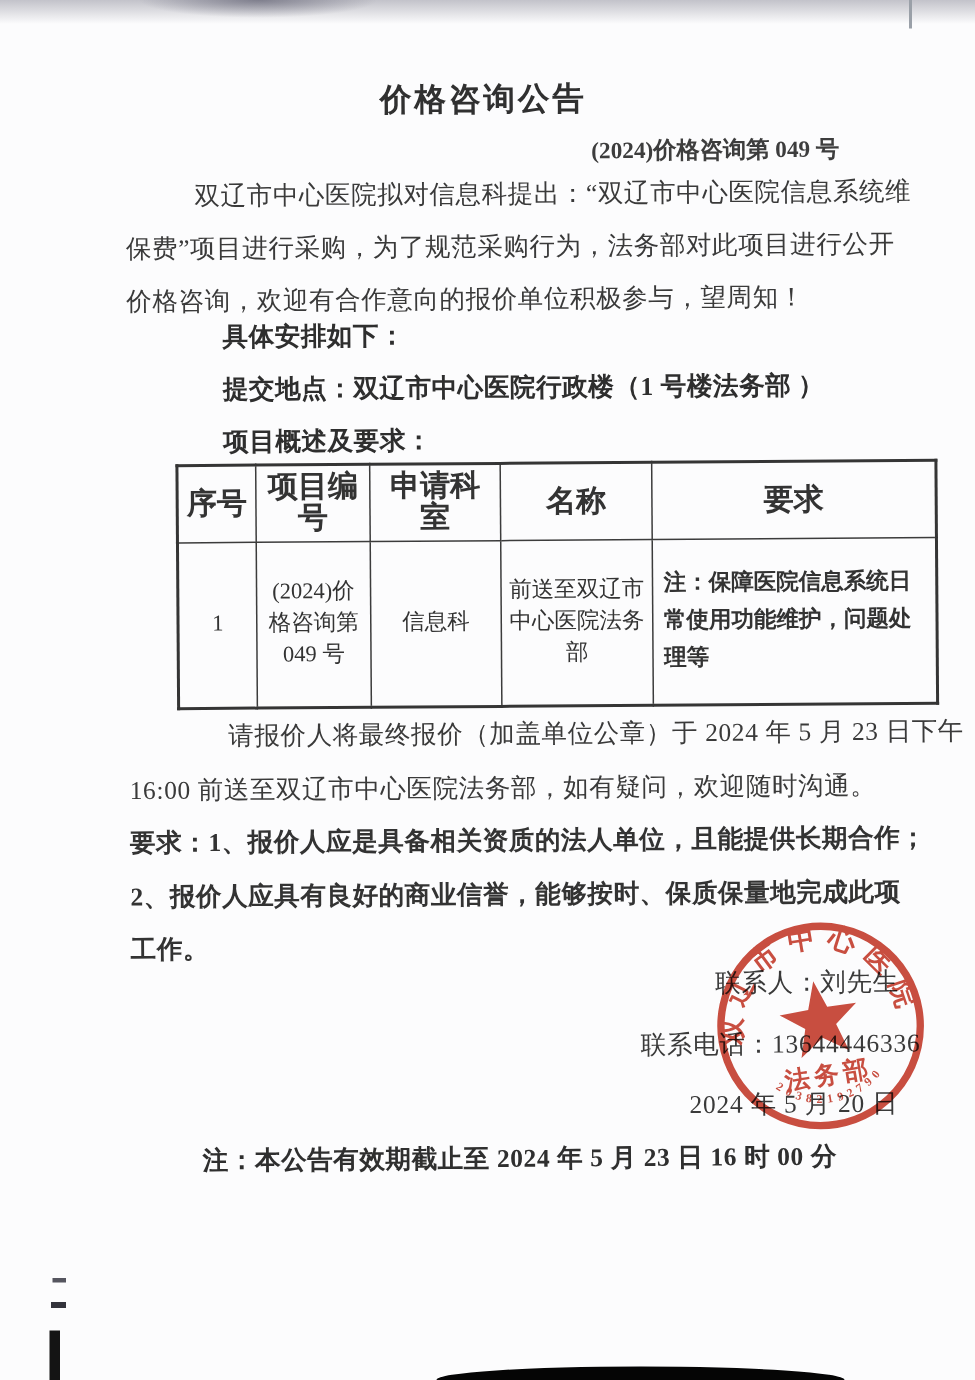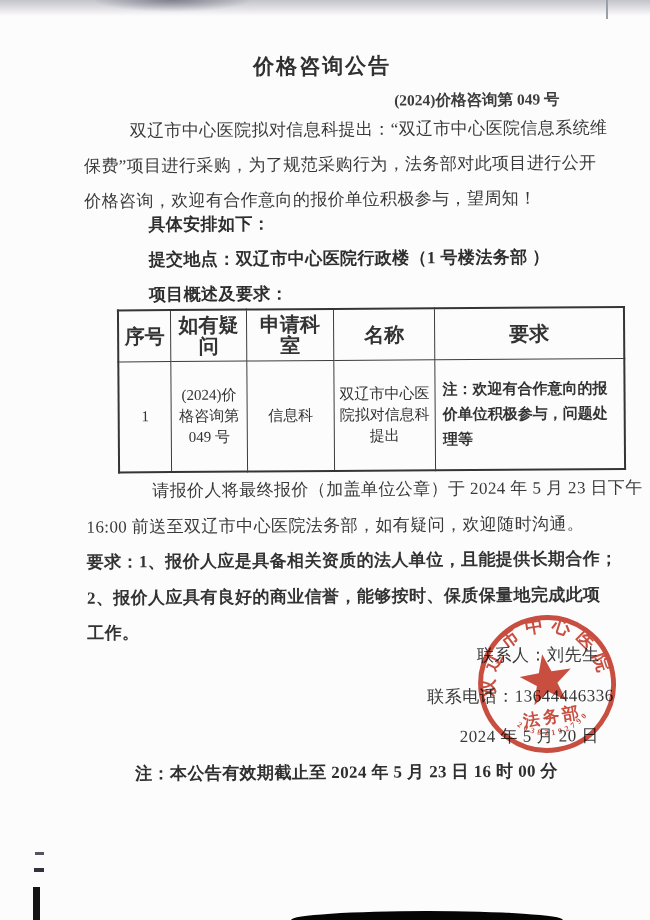--- a/index.html
+++ b/index.html
@@ -77,31 +77,31 @@
     <div class="headings">
       <div>具体安排如下：</div>
       <div>提交地点：双辽市中心医院行政楼（1 号楼法务部 ）</div>
       <div>项目概述及要求：</div>
     </div>
 
     <table class="ptable">
       <tbody>
           <tr>
         <th class="c0">序号</th>
-        <th class="c1">如有疑问</th>
+        <th class="c1">项目编号</th>
         <th class="c2">申请科室</th>
         <th class="c3">名称</th>
         <th class="c4">要求</th>
       </tr>
       <tr>
         <td class="c0">1</td>
         <td class="c1">(2024)价格咨询第 049 号</td>
         <td class="c2">信息科</td>
-        <td class="c3">双辽市中心医院拟对信息科提出</td>
-        <td class="c4 req">注：欢迎有合作意向的报价单位积极参与，问题处理等</td>
+        <td class="c3">前送至双辽市中心医院法务部</td>
+        <td class="c4 req">注：保障医院信息系统日常使用功能维护，问题处理等</td>
       </tr>
     </tbody>
       </table>
 
     <div class="notice">
       <div class="line">请报价人将最终报价（加盖单位公章）于 2024 年 5 月 23 日下午</div>
       <div class="line">16:00 前送至双辽市中心医院法务部，如有疑问，欢迎随时沟通。</div>
       <div class="line">要求：1、报价人应是具备相关资质的法人单位，且能提供长期合作；</div>
       <div class="line">2、报价人应具有良好的商业信誉，能够按时、保质保量地完成此项</div>
       <div class="line">工作。</div>

